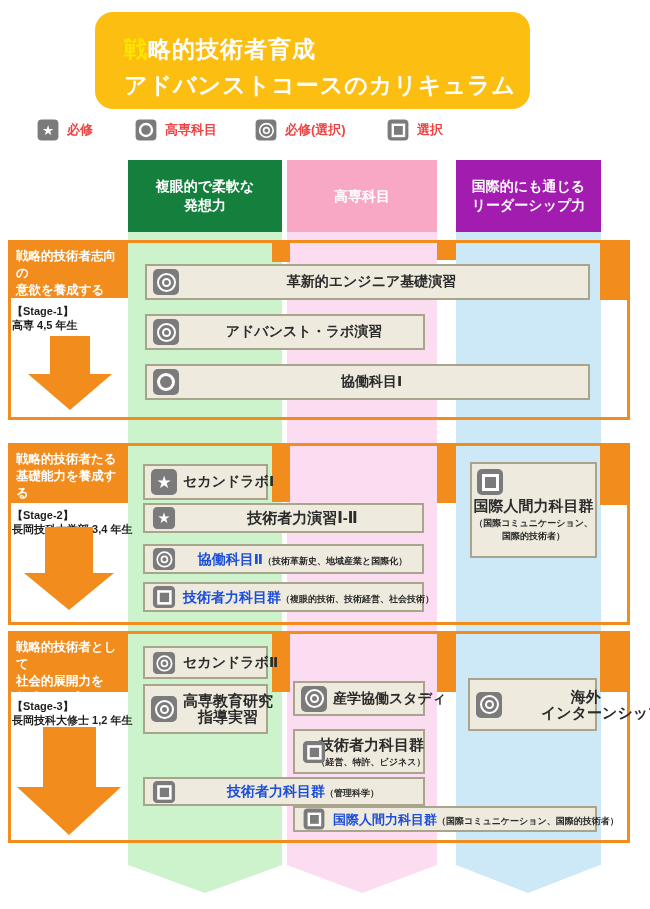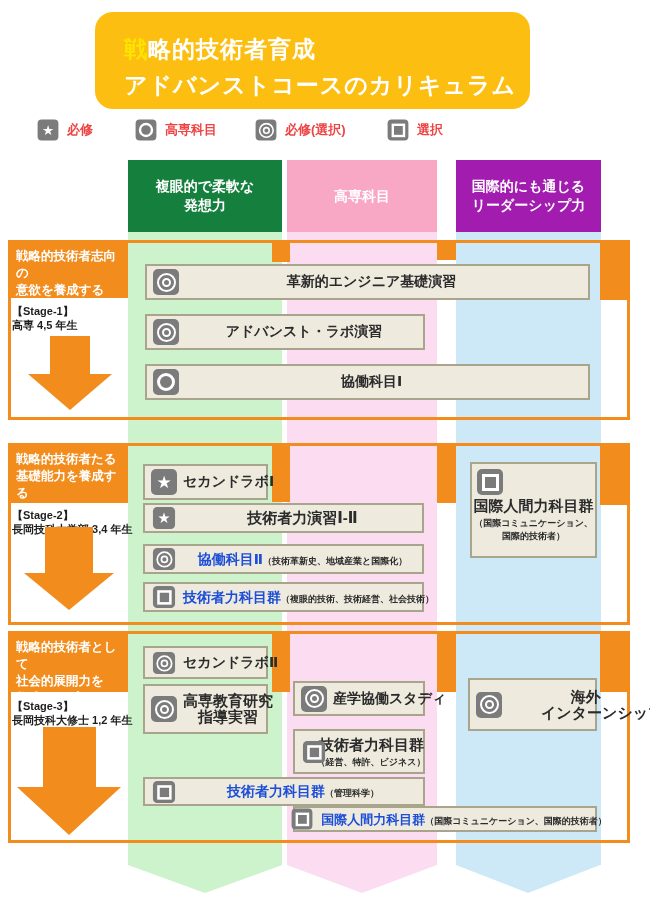--- a/index.html
+++ b/index.html
@@ -257,21 +257,21 @@
       </span>
     <span class="ctitle big" style="padding-left:24px;box-sizing:border-box;">技術者力科目群</span>
     <span class="cnote" style="padding-left:24px;">（経営、特許、ビジネス）</span>
   </div>
   <div class="abs course" style="left:143px;top:777px;width:282px;height:29px;">
     <span class="gicon sc85">
         <span class="g-sq"></span>
       </span>
     <span class="inline-wrap"><span class="t">技術者力科目群</span><span class="n">（管理科学）</span></span>
   </div>
-  <div class="abs course" style="left:293px;top:806px;width:304px;height:26px;justify-content:center;">
+  <div class="abs course" style="left:293px;top:806px;width:304px;height:26px;">
     <span class="gicon sc80">
         <span class="g-sq"></span>
       </span>
     <span class="inline-wrap"><span class="t" style="font-size:13px;">国際人間力科目群</span><span class="n">（国際コミュニケーション、国際的技術者）</span></span>
   </div>
   <div class="abs course" style="left:468px;top:678px;width:129px;height:53px;">
     <span class="gicon">
         <span class="g-ring2">
           <span class="g-dot"></span>
         </span>

